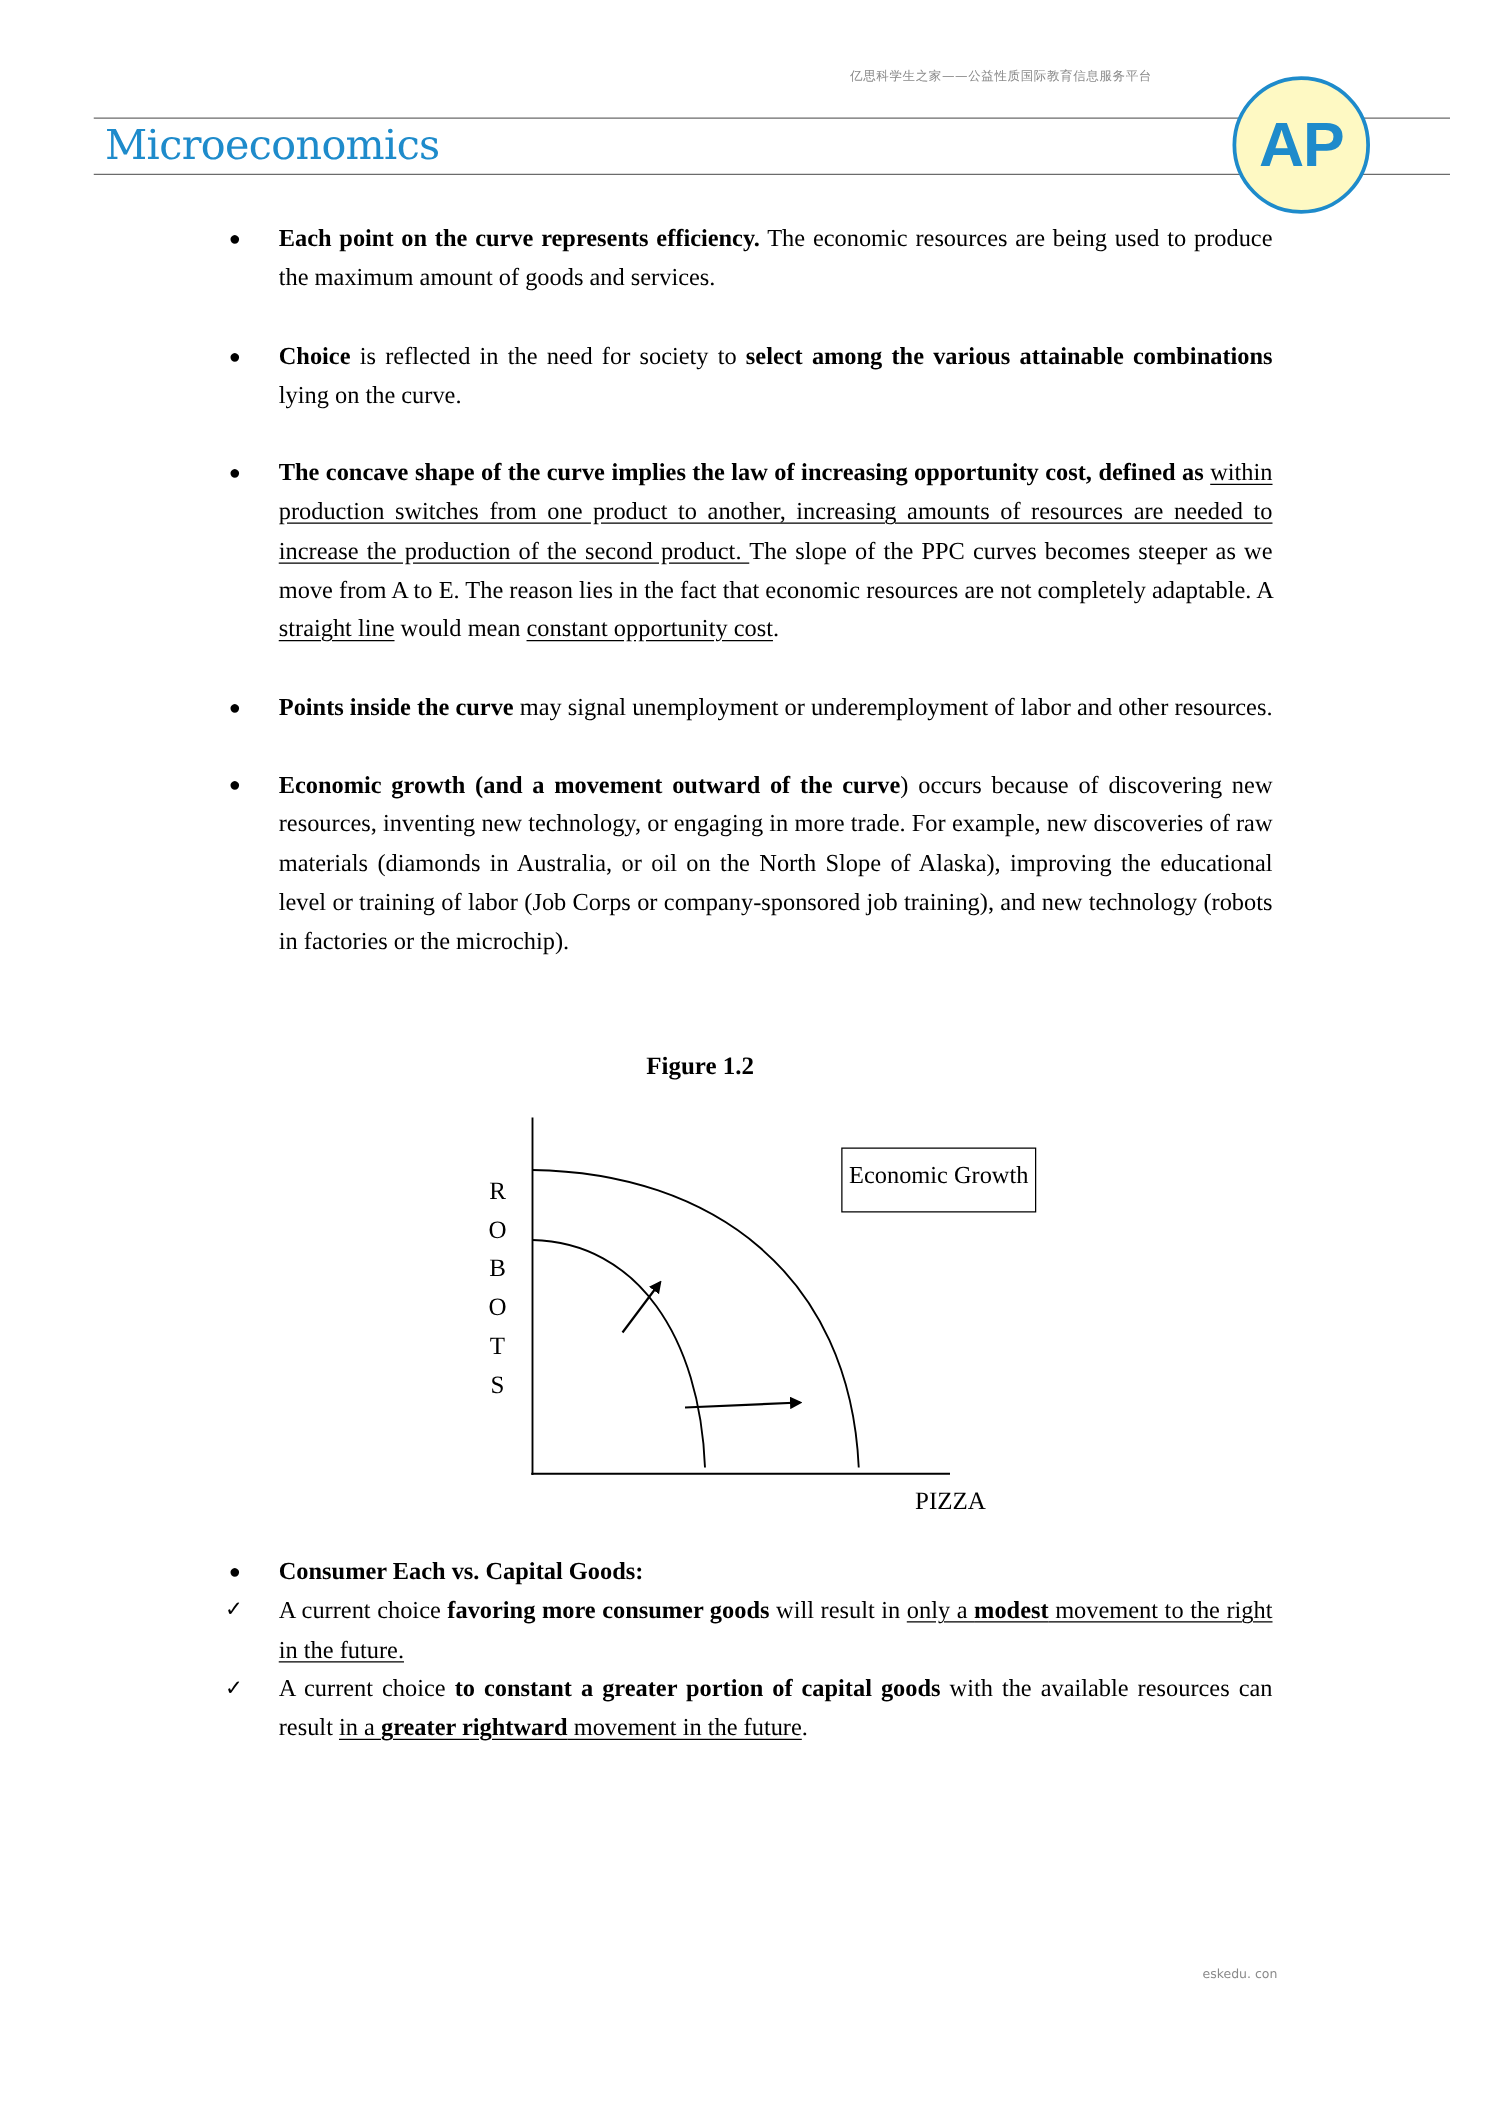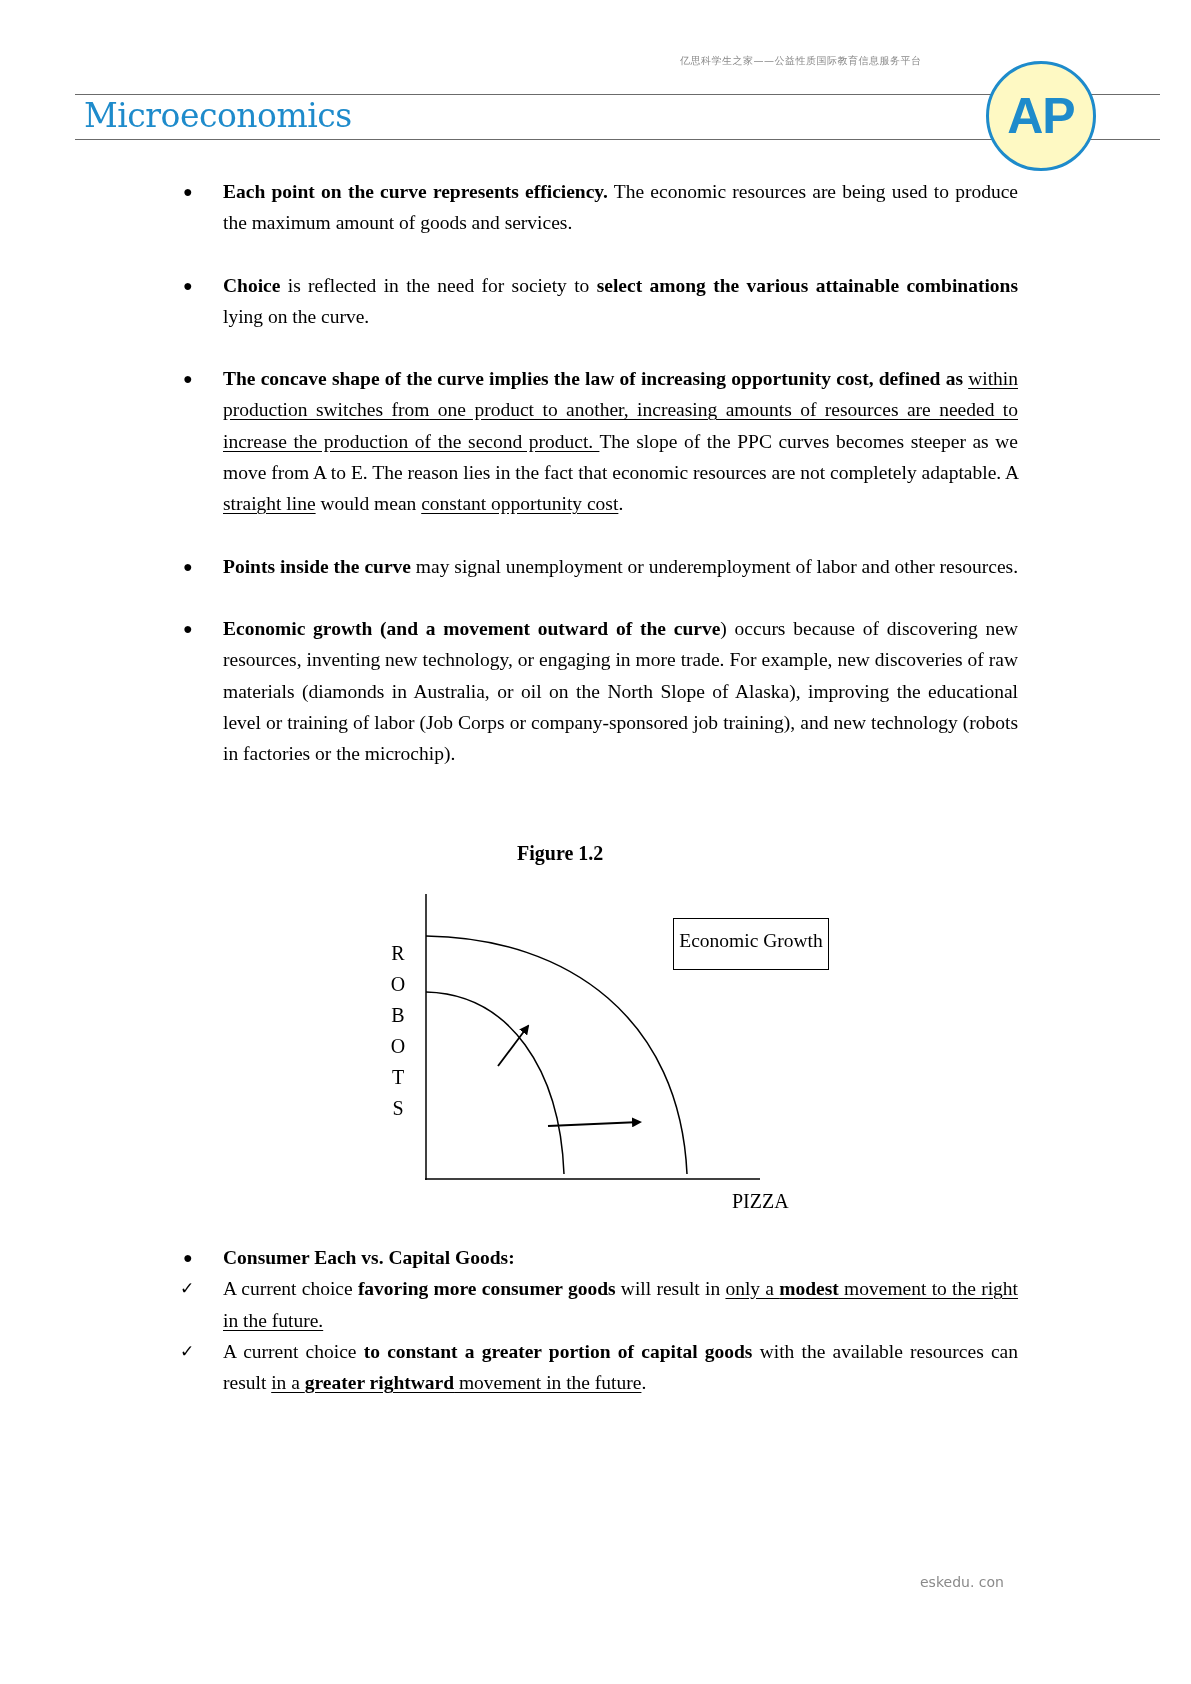--- a/index.html
+++ b/index.html
@@ -17,21 +17,21 @@
   .check { position: absolute; left: 0; top: 0; font-family: "DejaVu Sans", sans-serif; font-size: 17px; }
   u { text-decoration: underline; text-underline-offset: 3px; }
   .figure-title { position: absolute; left: 485px; top: 842px; font-weight: bold; font-size: 20px; margin-left: 32px; }
   .diagram { position: absolute; left: 370px; top: 890px; width: 520px; height: 340px; }
   .diagram svg { position: absolute; left: 0; top: 0; }
   .y-letter { position: absolute; left: 20px; font-size: 20px; width: 16px; text-align: center; }
   .legend-box { position: absolute; left: 303px; top: 28px; width: 156px; height: 52px; border: 1.5px solid #000; box-sizing: border-box; font-size: 19.5px; display: flex; align-items: center; justify-content: center; padding-bottom: 6px; }
   .x-label { position: absolute; left: 362px; top: 300px; font-size: 20px; }
   .section2 { position: absolute; left: 180px; top: 1242px; width: 838px; font-size: 19.5px; line-height: 31.3px; }
   .plain { text-align: justify; }
-  .footer { position: absolute; left: 920px; top: 1574px; font-family: "DejaVu Sans", sans-serif; font-size: 14px; color: #8a8a8a; }
+  .footer { position: absolute; left: 962px; top: 1574px; font-family: "DejaVu Sans", sans-serif; font-size: 10px; color: #8a8a8a; }
 </style>
 </head>
 <body>
 
 <div class="watermark">亿思科学生之家——公益性质国际教育信息服务平台</div>
 <div class="hline top"></div>
 <div class="hline bottom"></div>
 <div class="header-title">Microeconomics</div>
 <div class="ap-badge">
     <span>AP</span>

